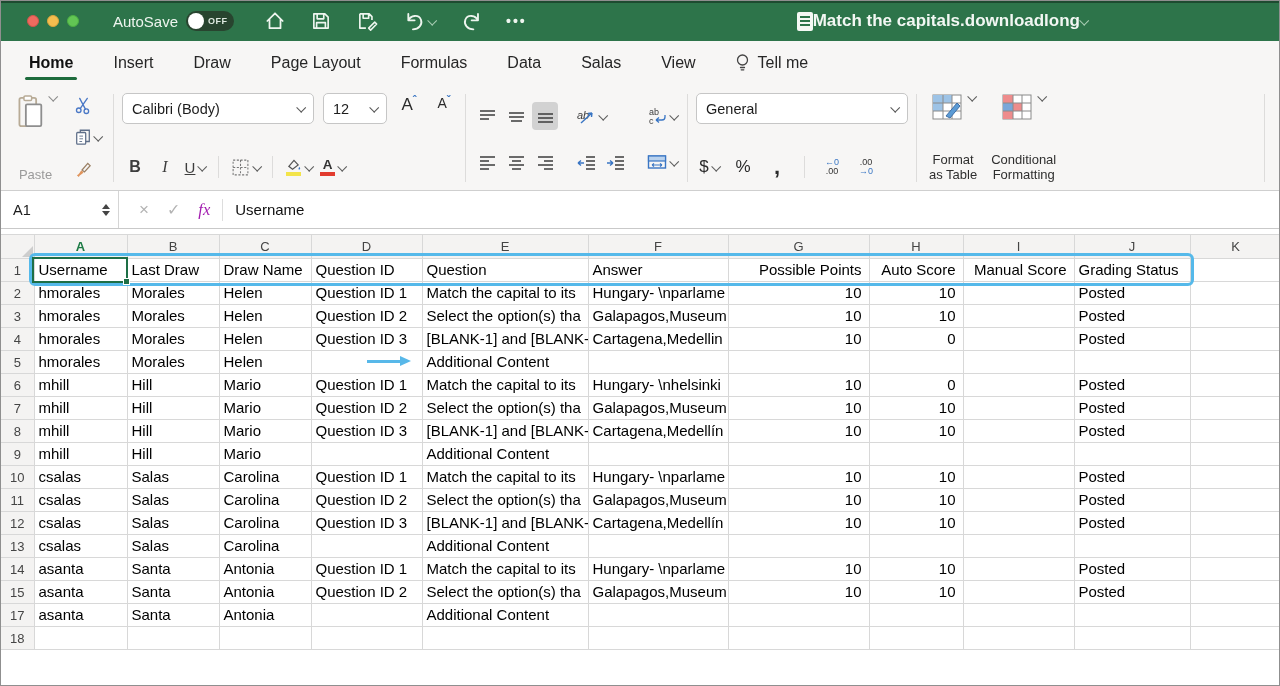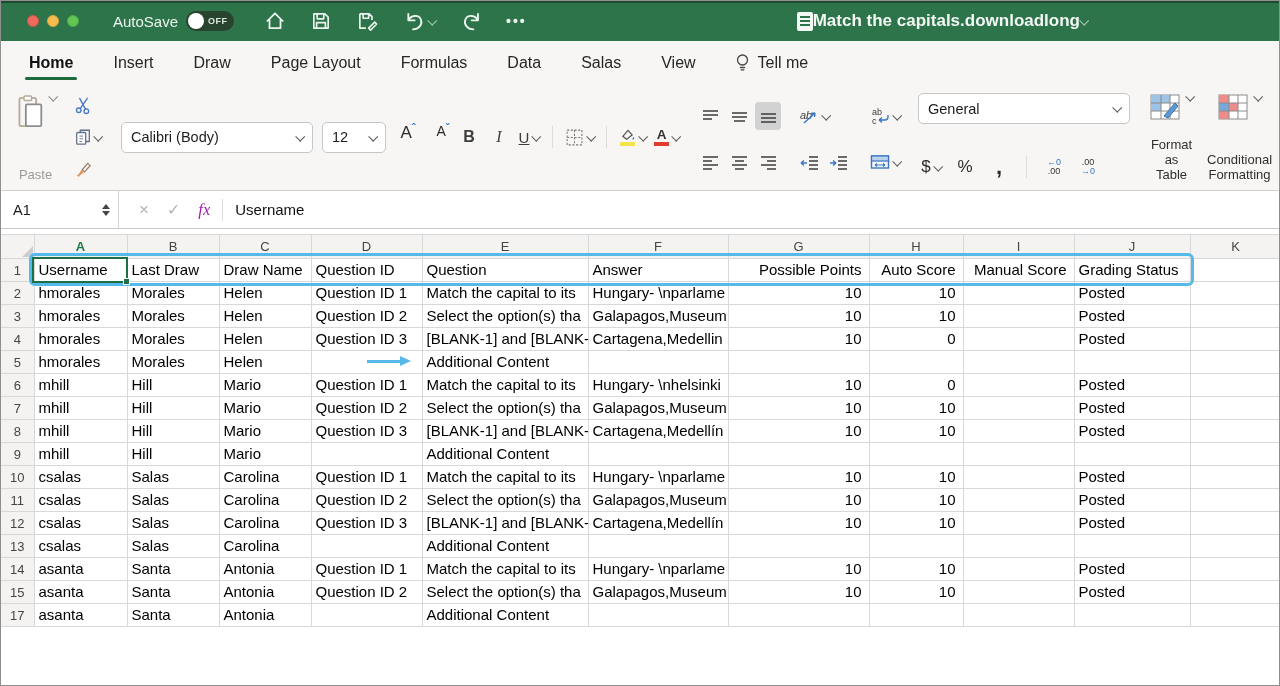--- a/index.html
+++ b/index.html
@@ -47,21 +47,21 @@
   .ctl { background:#fff; border:1px solid #c6c6c6; border-radius:5px; height:31px; display:flex; align-items:center; padding:0 9px; font-size:14.5px; color:#1c1c1c; }
   .ctl .chev { color:#555; margin-left:auto; }
 
   .grp-paste { display:flex; gap:18px; padding:0 4px 0 8px; }
   .paste-col { display:flex; flex-direction:column; align-items:center; justify-content:space-between; padding:2px 0; }
   .paste-big { display:flex; align-items:flex-start; gap:2px; }
   .paste-label { font-size:13px; color:#9a9a9a; margin-top:2px; }
   .clip-col { display:flex; flex-direction:column; justify-content:space-between; padding:3px 0 5px 0; }
   .mini { display:flex; align-items:center; gap:2px; height:20px; }
 
-  .grp-font { display:flex; justify-content:space-between; padding:1px 0 3px 0; }
+  .grp-font { display:flex; flex-direction:column; justify-content:space-between; padding:1px 0 3px 0; }
   .font-row1 { display:flex; gap:9px; align-items:center; }
   .font-row2 { display:flex; gap:4px; align-items:center; }
   .fname { width:192px; }
   .fsize { width:64px; }
   .sizebtn { font-size:17px; color:#2b2b2b; display:flex; align-items:flex-start; }
   .sizebtn .caret { font-size:11px; color:#3a76c4; font-weight:700; margin-top:-2px; }
   .bold-g { font-weight:700; font-size:16px; }
   .ital-g { font-style:italic; font-family:"Liberation Serif", serif; font-size:16px; }
   .und-g { text-decoration:underline; font-size:15px; }
   .colorbar { display:flex; flex-direction:column; align-items:center; line-height:1; }
@@ -708,20 +708,34 @@
             <td>Antonia</td>
             <td></td>
             <td>Additional Content</td>
             <td></td>
             <td class="num"></td>
             <td class="num"></td>
             <td class="num"></td>
             <td></td>
             <td></td>
           </tr>
+          <tr>
+            <th>18</th>
+            <td></td>
+            <td></td>
+            <td></td>
+            <td></td>
+            <td></td>
+            <td></td>
+            <td class="num"></td>
+            <td class="num"></td>
+            <td class="num"></td>
+            <td></td>
+            <td></td>
+          </tr>
         </tbody>
       </table>
     <div class="row1-hl"></div>
     <div class="sel-box">
       <span class="sel-handle"></span>
     </div>
     <div class="arrow-ann">
       <span class="shaft"></span>
         <span class="head"></span>
     </div>

